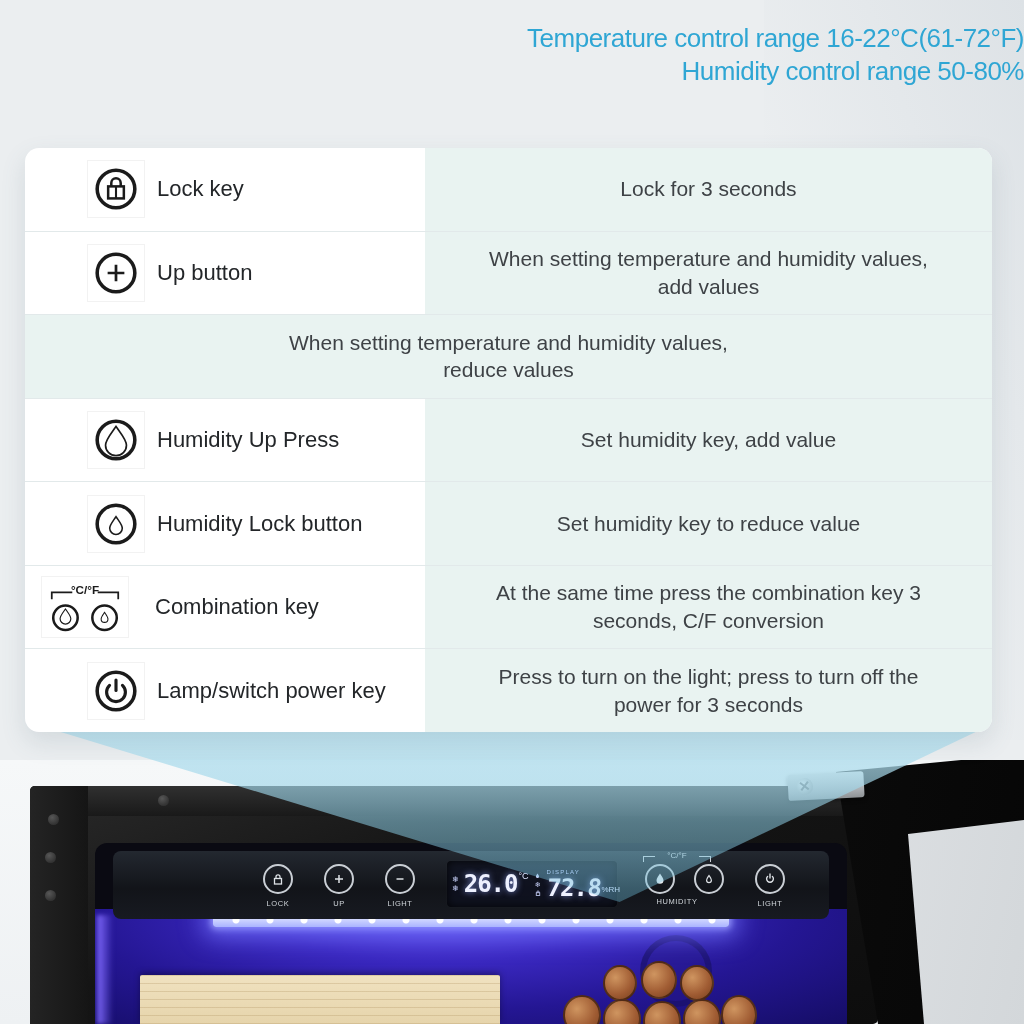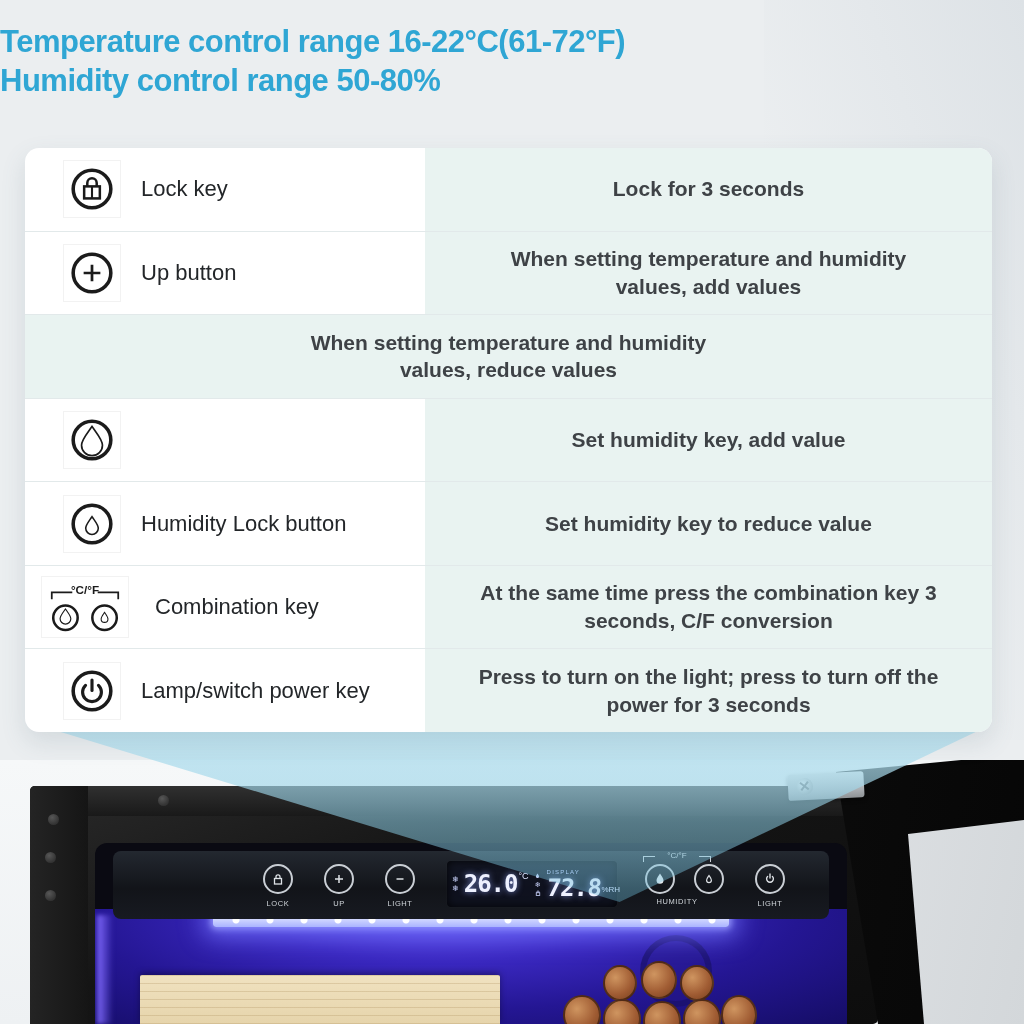--- a/index.html
+++ b/index.html
@@ -6,35 +6,35 @@
   html,body { width:1024px; height:1024px; overflow:hidden; }
   body { font-family:"Liberation Sans", sans-serif; }
 
   .page { position:relative; width:1024px; height:1024px; overflow:hidden;
           background:linear-gradient(180deg,#ebeef0 0%,#e9eccf0 55%,#e9ecee 60%,#f2f4f6 74%,#f7f8f9 100%);
           background-color:#ebeef0; }
   .bg-shade { position:absolute; top:0; right:0; width:260px; height:740px; pointer-events:none;
           background:linear-gradient(250deg,#dde2e6 0%, rgba(221,226,230,0) 60%); }
 
   
-  .title { position:absolute; top:22px; left:0; width:100%; text-align:left;
-           color:#2fa6d4; font-weight:bold; font-size:31px; line-height:1.27; letter-spacing:-0.5px; }
+  .title { position:absolute; top:22px; left:0; width:100%; text-align:right;
+           color:#2fa6d4; font-weight:normal; font-size:26px; line-height:1.27; letter-spacing:-0.5px; }
 
   
   .card { position:absolute; left:25px; top:148px; width:967px; height:584px; background:#ffffff;
           border-radius:14px; box-shadow:0 10px 24px rgba(90,110,125,.16); overflow:hidden;
           display:flex; flex-direction:column; }
   .row { flex:1; display:flex; align-items:center; }
   .row + .row { border-top:1px solid #e2e9ea; }
-  .cell-left { width:400px; display:flex; align-items:center; padding-left:38px; gap:20px; }
+  .cell-left { width:400px; display:flex; align-items:center; padding-left:62px; gap:12px; }
   .row-combo .cell-left { padding-left:16px; gap:26px; }
   .cell-right { flex:1; align-self:stretch; background:#e9f3f1; display:flex; align-items:center;
                 justify-content:center; padding:0 28px; }
   .label { font-size:22px; color:#232629; white-space:nowrap; }
-  .desc  { font-size:21px; color:#3e4246; text-align:center; line-height:1.32; max-width:470px;font-weight:bold; }
+  .desc  { font-size:21px; color:#3e4246; text-align:center; line-height:1.32; max-width:470px; }
   .iconbox { width:58px; height:58px; background:#fff; border:1px solid #f2f2f2; flex:none;
              display:flex; align-items:center; justify-content:center; }
   .iconbox.wide { width:88px; height:62px; }
   .iconbox svg { display:block; }
 
   
   .photo { position:absolute; left:0; top:760px; width:1024px; height:264px; }
   .photo-bg { position:absolute; inset:0; background:linear-gradient(180deg,#f6f8f9,#eef1f3); }
 
   .cabinet { position:absolute; left:30px; top:26px; width:848px; height:238px;
@@ -182,20 +182,21 @@
     </div>
 
     <div class="row">
       <div class="cell-left">
         <div class="iconbox">
           <svg width="46" height="46" viewBox="0 0 44 44" fill="none" stroke="#1b1b1b">
             <circle cx="22" cy="22" r="18" stroke-width="3.4"></circle>
             <path d="M22 9 C18 15 12 21.5 12 27 a10 10 0 0 0 20 0 C32 21.5 26 15 22 9 Z" stroke-width="1.6"></path>
           </svg>
         </div>
+        <div class="label">Humidity Up Press</div>
       </div>
       <div class="cell-right">
         <div class="desc">Set humidity key, add value</div>
       </div>
     </div>
 
     <div class="row">
       <div class="cell-left">
         <div class="iconbox">
           <svg width="46" height="46" viewBox="0 0 44 44" fill="none" stroke="#1b1b1b">

